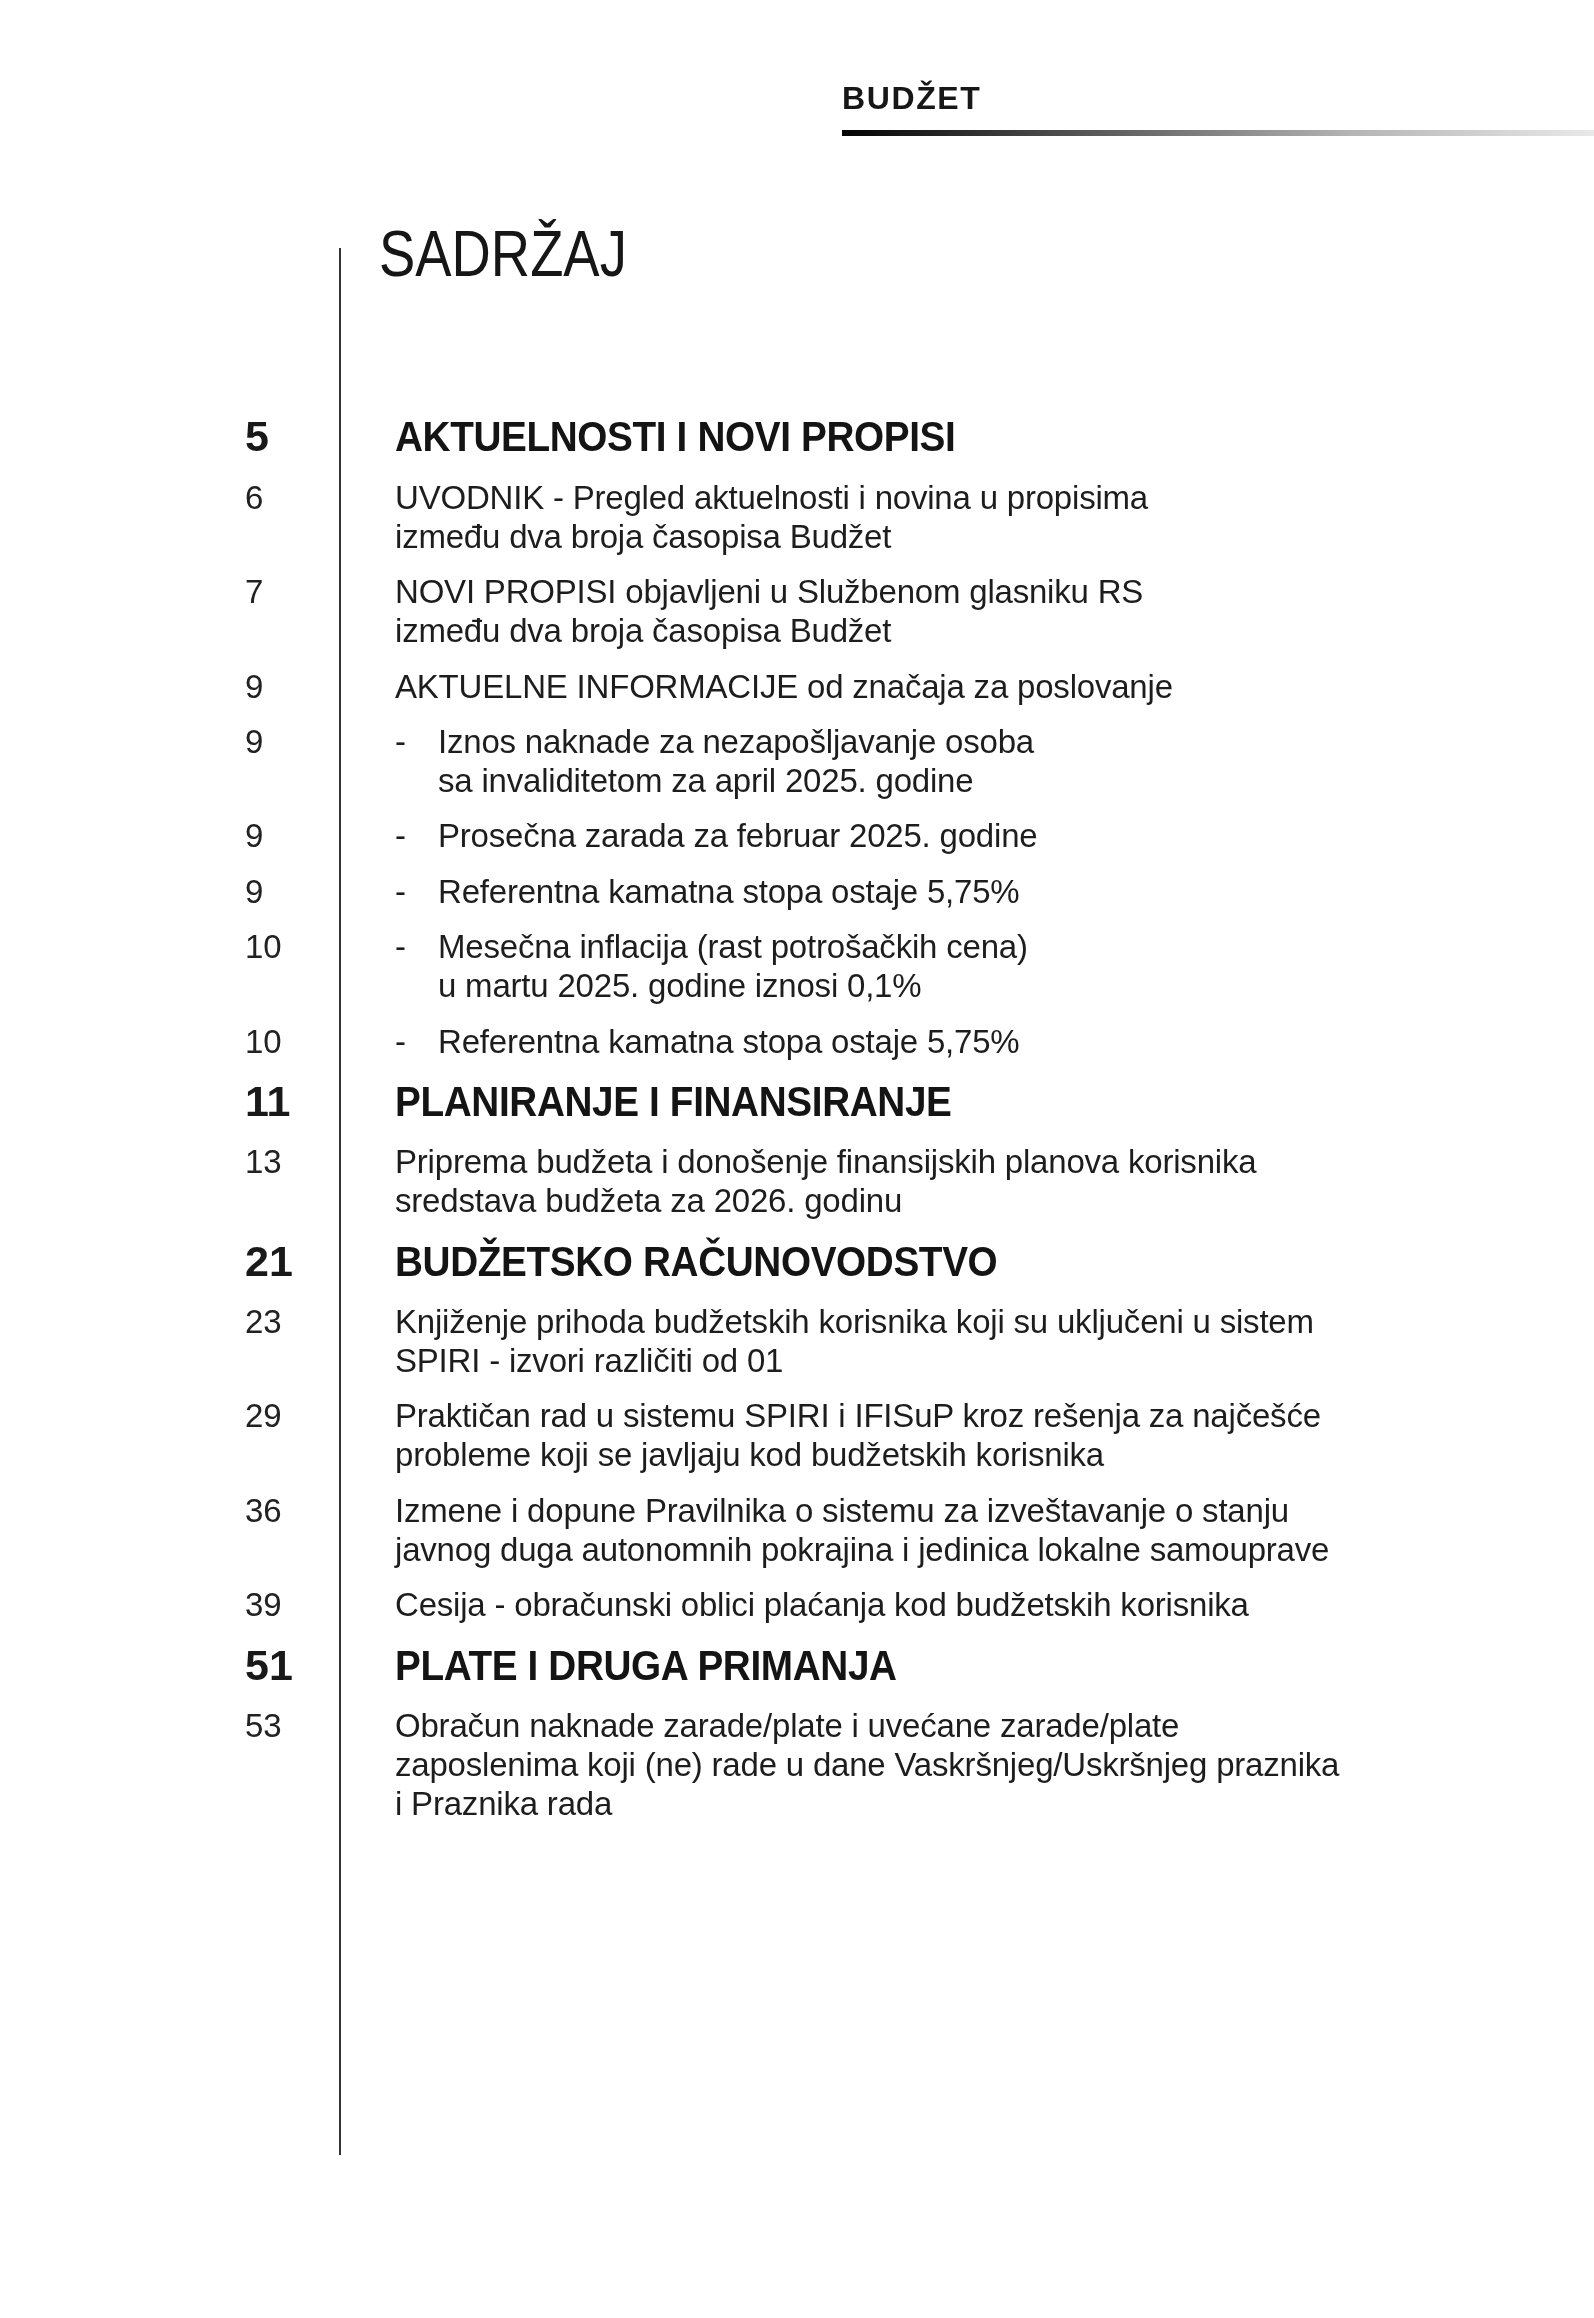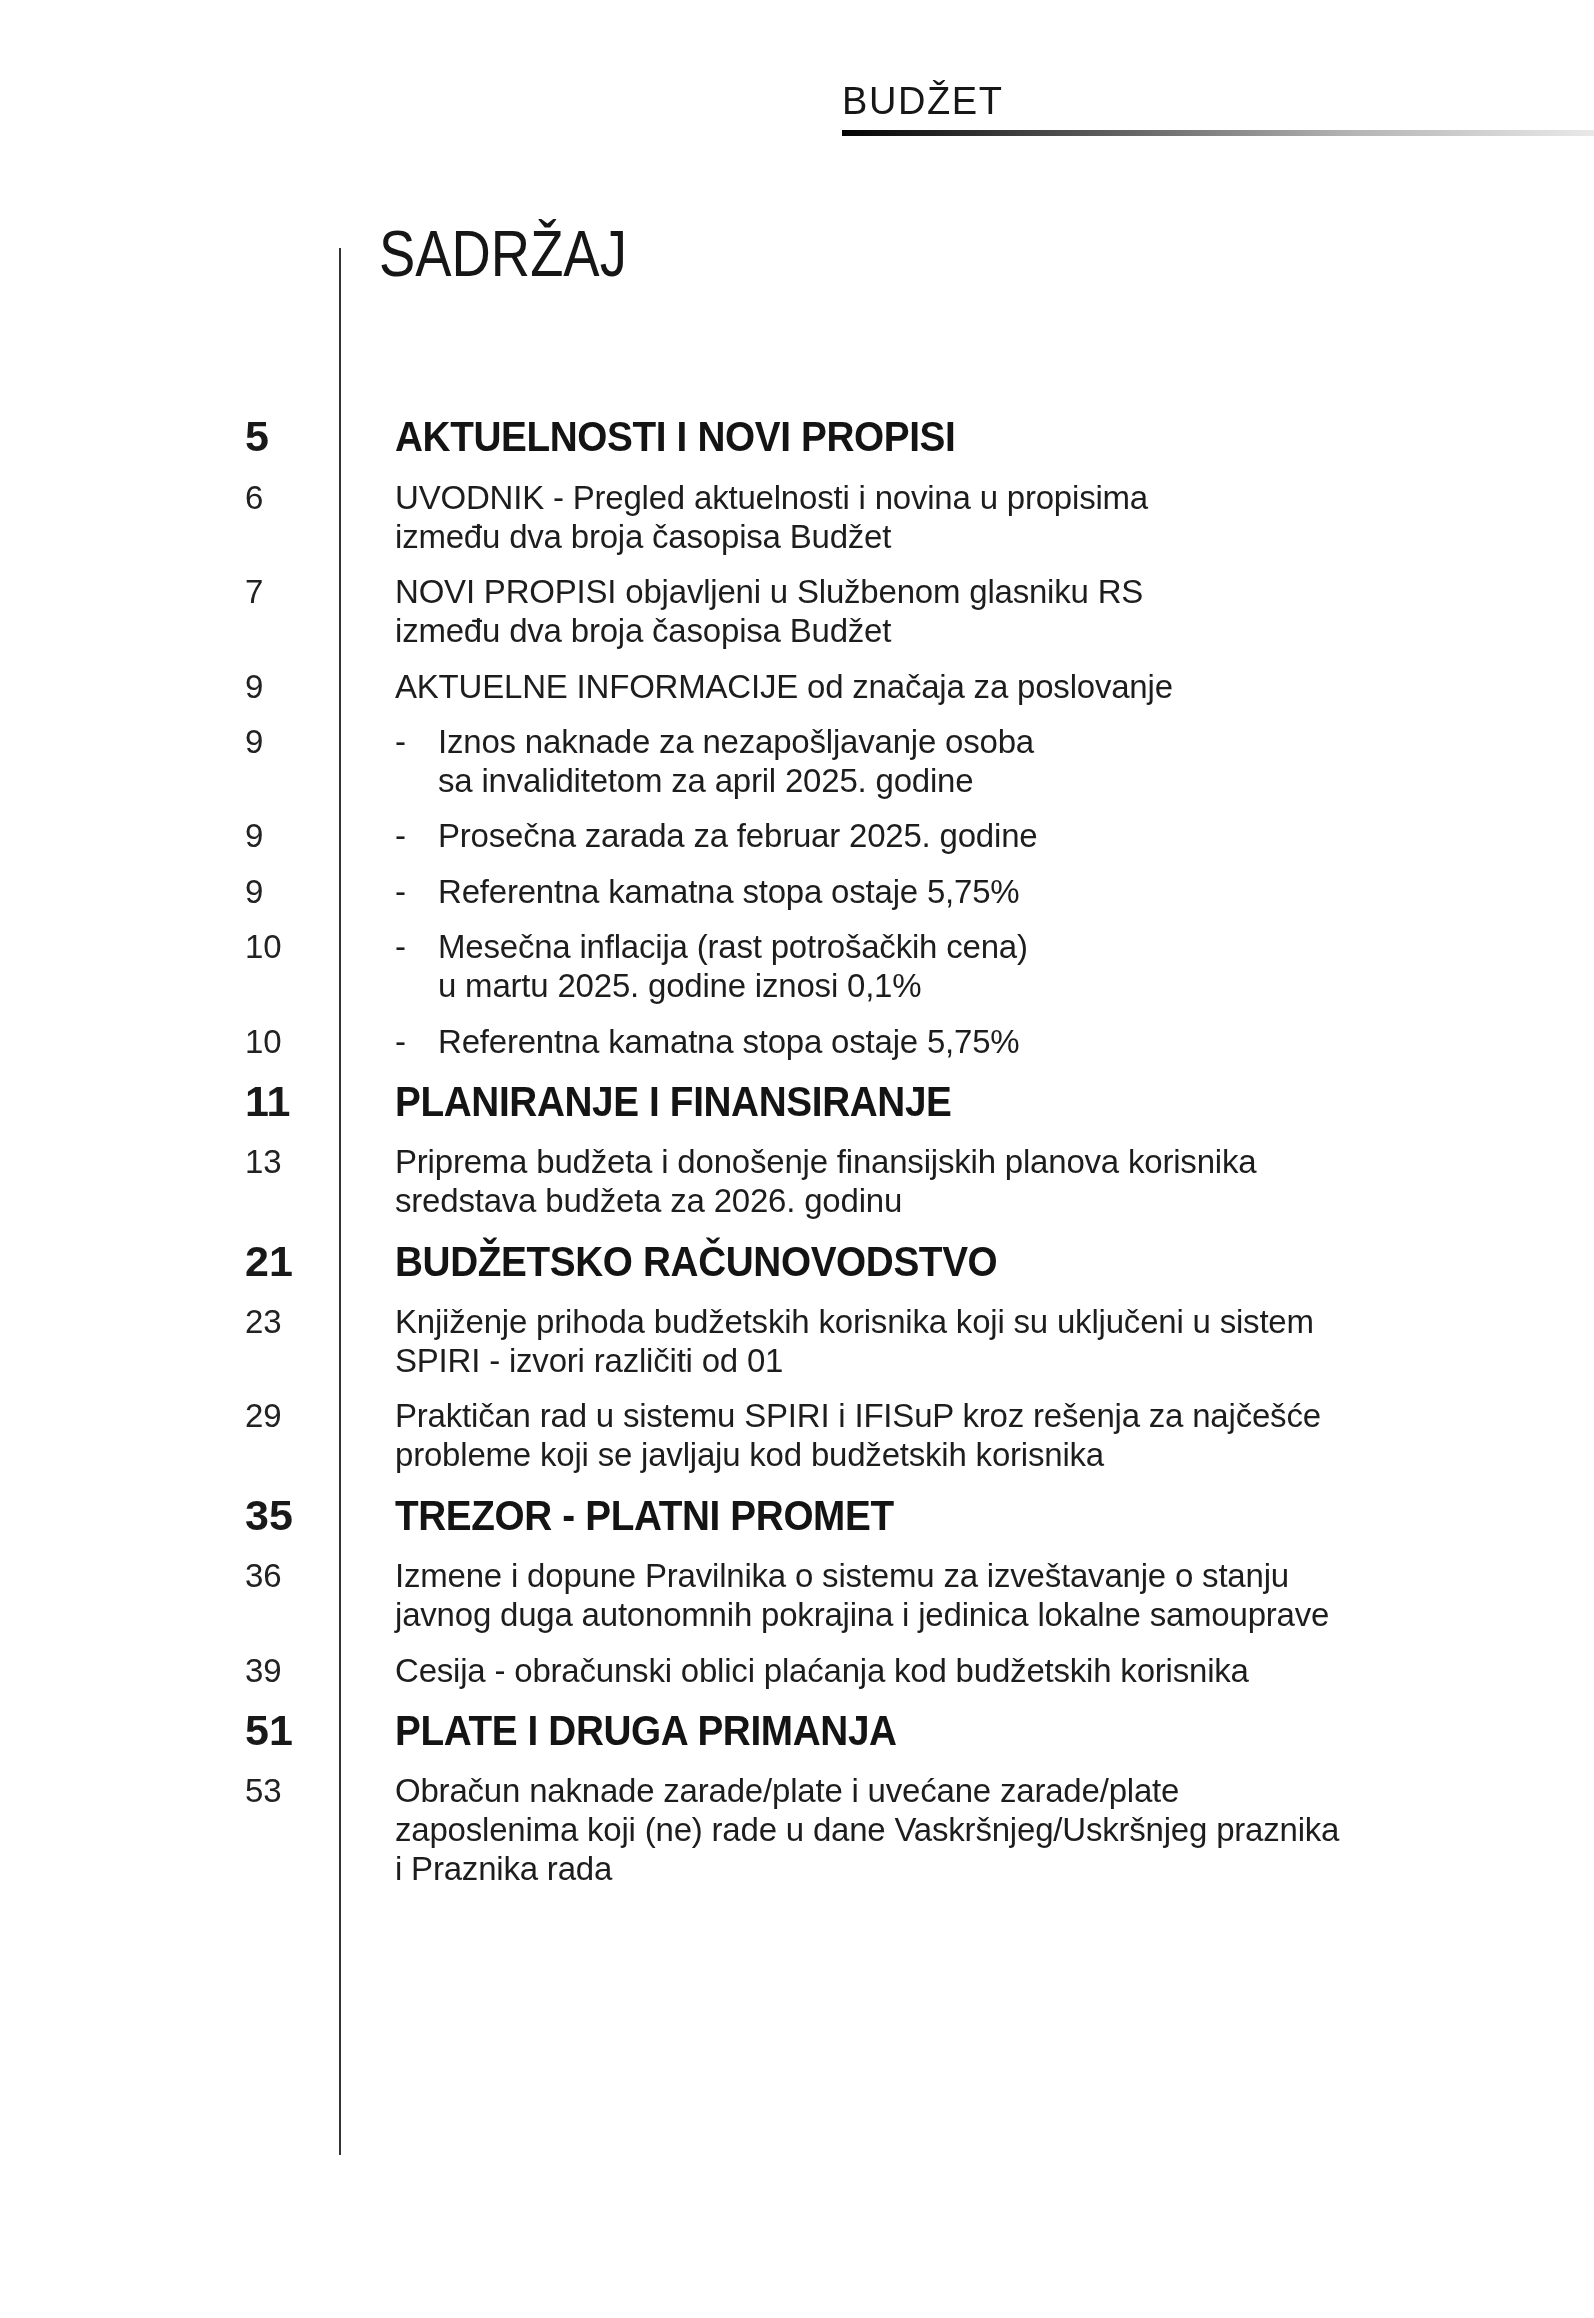--- a/index.html
+++ b/index.html
@@ -11,24 +11,24 @@
     font-family: "Liberation Sans", sans-serif;
     color: #1d1d1d;
     overflow: hidden;
   }
 
   
   .magazine-title {
     position: absolute;
     left: 842px;
     top: 82px;
-    font-size: 38px;
+    font-size: 32px;
     line-height: 1;
     letter-spacing: 1.6px;
-    font-weight: 400;
+    font-weight: 700;
     color: #171717;
     white-space: nowrap;
   }
   .gradient-rule {
     position: absolute;
     left: 842px;
     right: 0;
     top: 130px;
     height: 5.7px;
     background: linear-gradient(90deg, #030303 0%, #1c1c1c 10%, #6f6f6f 42%, #b5b5b5 68%, #e9e9e9 100%);
@@ -246,27 +246,20 @@
 
   <div class="row article">
     <div class="num">29</div>
     <div class="cell">
 
       <span class="title">Praktičan rad u sistemu SPIRI i IFISuP kroz rešenja za najčešće
 probleme koji se javljaju kod budžetskih korisnika</span>
     </div>
   </div>
 
-  <div class="row section">
-    <div class="num">35</div>
-    <div class="cell">
-
-      <span class="title">TREZOR - PLATNI PROMET</span>
-    </div>
-  </div>
 
   <div class="row article">
     <div class="num">36</div>
     <div class="cell">
 
       <span class="title">Izmene i dopune Pravilnika o sistemu za izveštavanje o stanju
 javnog duga autonomnih pokrajina i jedinica lokalne samouprave</span>
     </div>
   </div>
 

